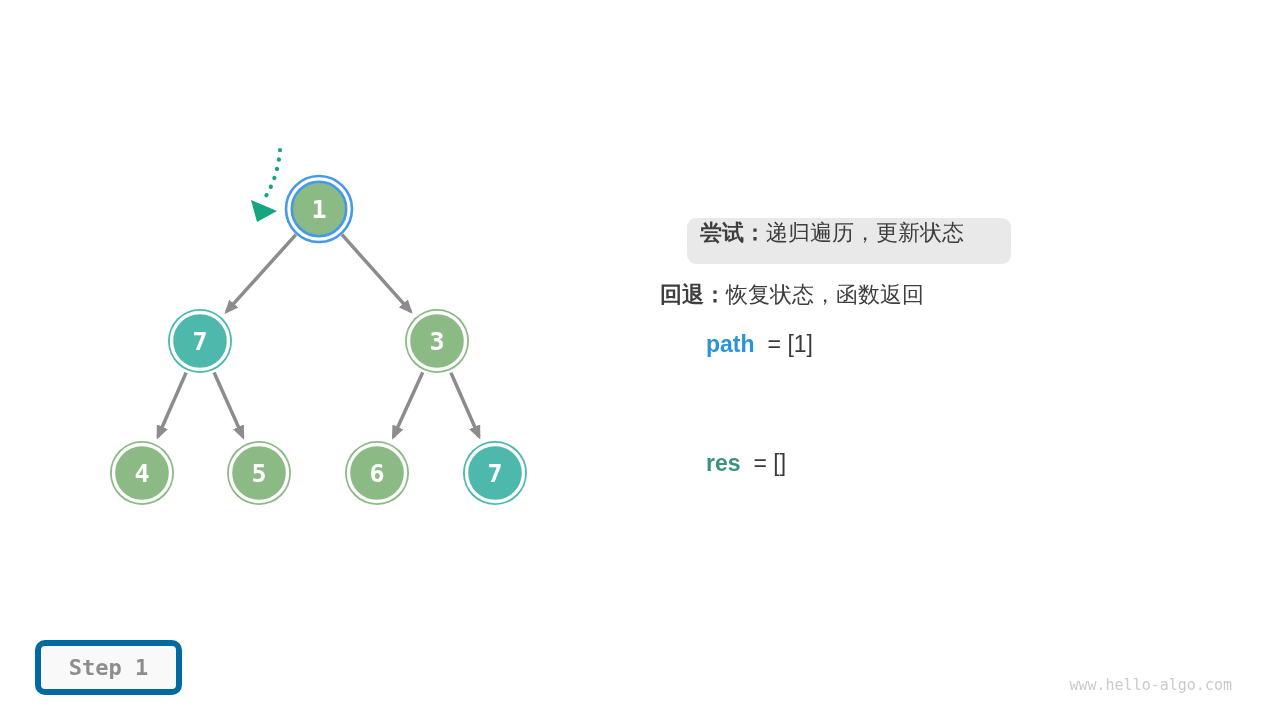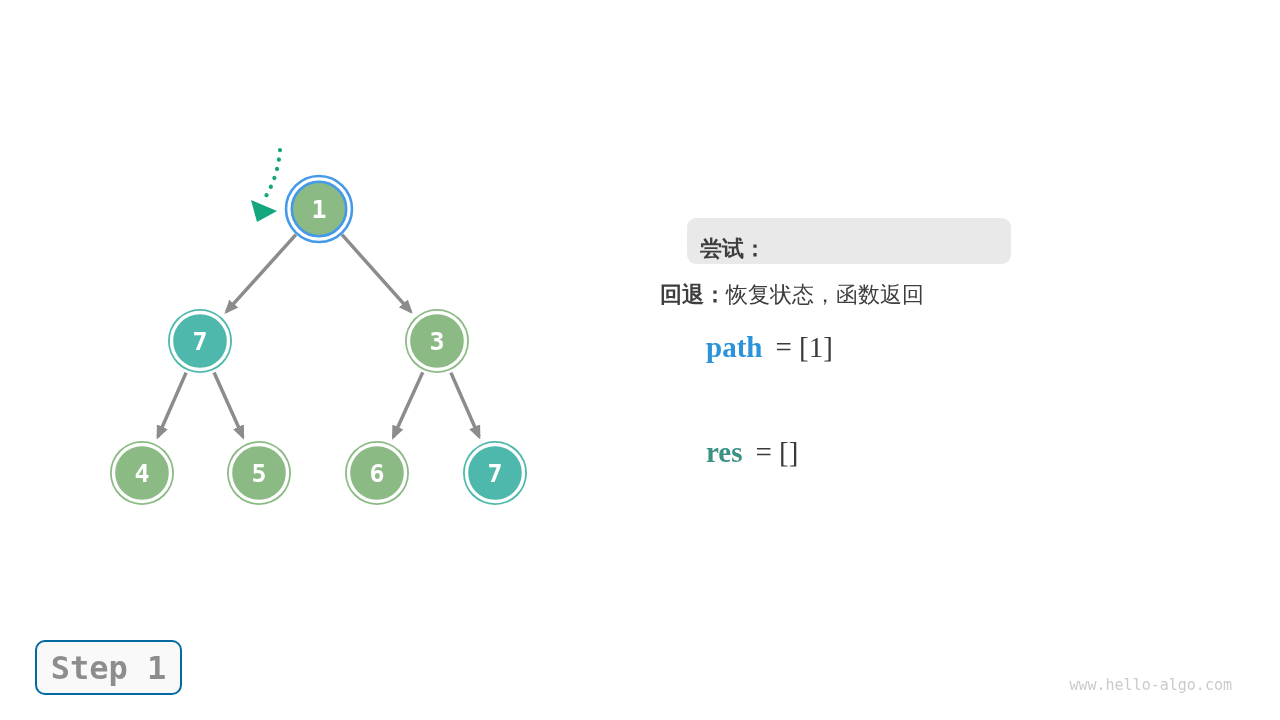--- a/index.html
+++ b/index.html
@@ -21,68 +21,68 @@
   }
   .try-box {
     position: absolute;
     left: 687px;
     top: 218px;
     width: 324px;
     height: 46px;
     background: #e9e9e9;
     border-radius: 9px;
     display: flex;
-    align-items: flex-end;
+    align-items: flex-start;
     padding-left: 13px;
     box-sizing: border-box;
     font-size: 22px;
     color: #3e3e3e;
     white-space: nowrap;
   }
   .back-line {
     position: absolute;
     left: 660px;
     top: 280px;
     font-size: 22px;
     color: #3e3e3e;
     white-space: nowrap;
   }
   .zh-bold {
     font-weight: bold;
   }
   .code-line {
     position: absolute;
     left: 706px;
-    font-family: Liberation Serif, serif;
-    font-size: 29px;
+    font-family: Liberation Sans, sans-serif;
+    font-size: 23px;
     color: #3a3a3a;
     white-space: nowrap;
   }
   .path-line { top: 331px; }
-  .res-line  { top: 436px; }
+  .res-line  { top: 450px; }
   .code-var  { font-weight: bold; }
   .var-blue  { color: #2b93d9; }
   .var-teal  { color: #3a9184; }
   .code-val  { margin-left: 13px; }
   .step-box {
     position: absolute;
     left: 35px;
     top: 640px;
     width: 147px;
     height: 55px;
     background: #f9f9f9;
-    border: 2px solid #0369a1;
+    border: 6px solid #0369a1;
     border-radius: 10px;
     box-sizing: border-box;
     display: flex;
     align-items: center;
     justify-content: center;
     font-family: "DejaVu Sans Mono", "Liberation Mono", monospace;
     font-weight: bold;
-    font-size: 32px;
+    font-size: 22px;
     color: #8d8d8d;
     white-space: nowrap;
   }
   .watermark {
     position: absolute;
     right: 48px;
     top: 676px;
     font-family: "DejaVu Sans Mono", "Liberation Mono", monospace;
     font-size: 15px;
     color: #cbcbcb;
@@ -139,20 +139,21 @@
     </g>
     <g>
       <circle cx="495" cy="473" r="32" fill="#4eb8ac"></circle>
       <circle cx="495" cy="473" r="28.5" fill="none" stroke="#ffffff" stroke-width="3.4"></circle>
       <text x="495" y="481.5" text-anchor="middle" fill="#ffffff" font-size="25" font-weight="bold" font-family="&quot;DejaVu Sans Mono&quot;,&quot;Liberation Mono&quot;,monospace">7</text>
     </g>
   </svg>
 
 <div class="try-box">
   <span class="zh-bold">尝试：</span>
+    <span>递归遍历，更新状态</span>
 </div>
 
 <div class="back-line">
   <span class="zh-bold">回退：</span><span>恢复状态，函数返回</span>
 </div>
 
 <div class="code-line path-line">
   <span class="code-var var-blue">path</span><span class="code-val">= [1]</span>
 </div>
 

